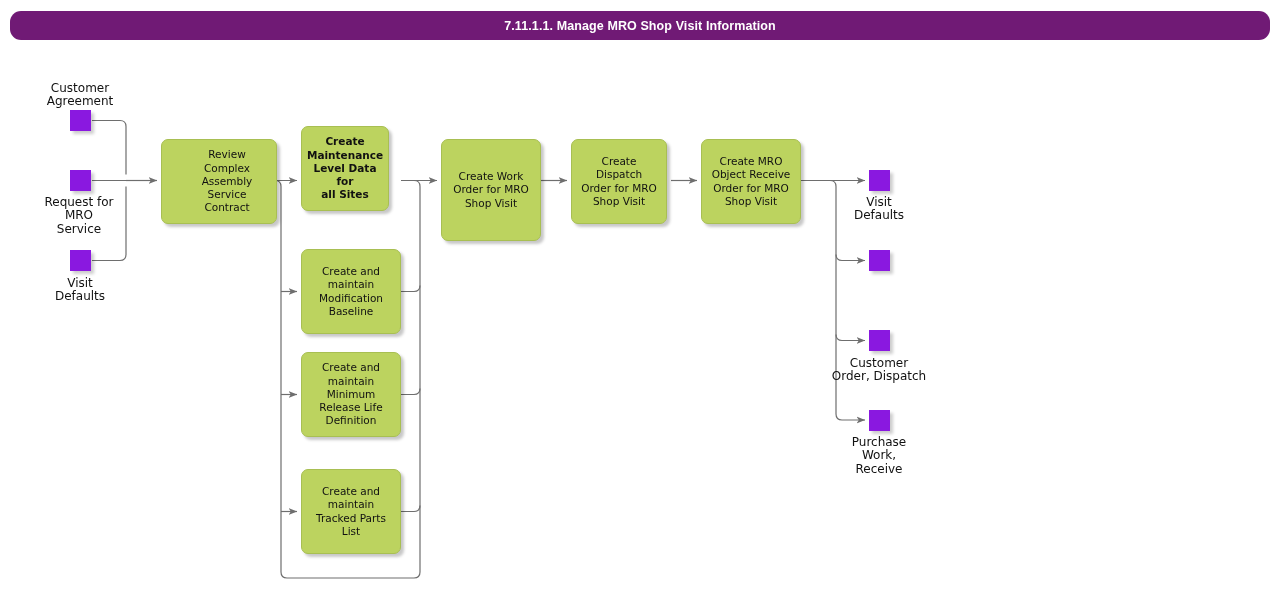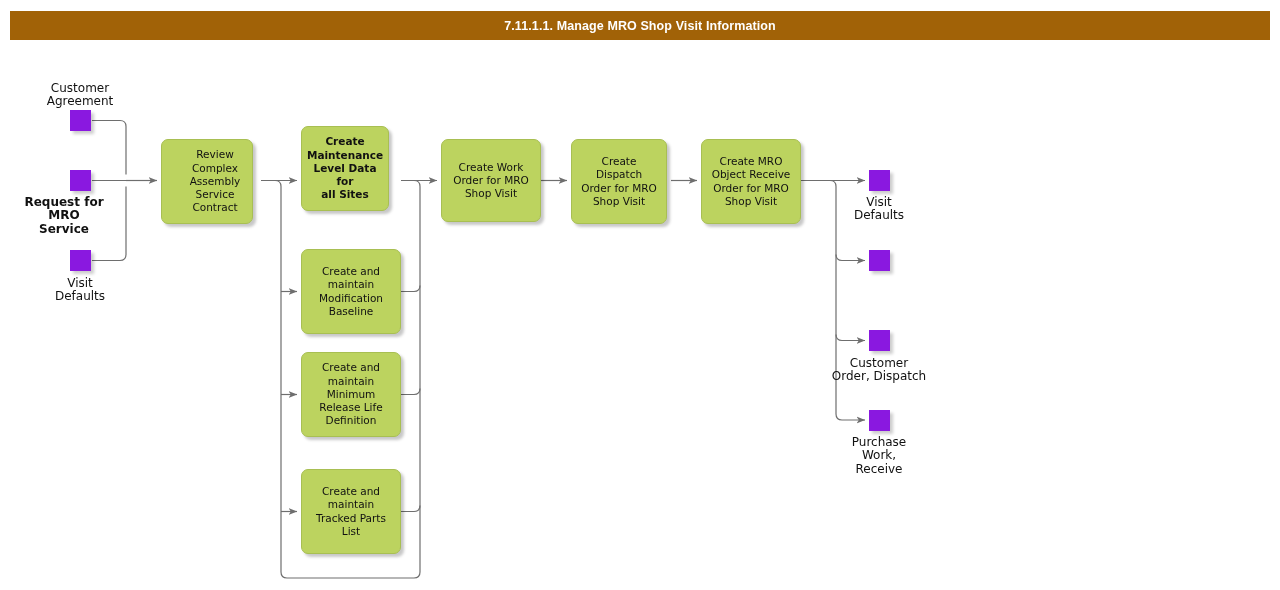--- a/index.html
+++ b/index.html
@@ -16,24 +16,25 @@
     color: #111111;
   }
 
   
   #title-bar {
     position: absolute;
     left: 10px;
     top: 11px;
     width: 1260px;
     height: 29px;
-    background: #a16207;
+    background: #701a75;
     display: flex;
     align-items: center;
     justify-content: center;
+    border-radius: 11px;
   }
   #title-bar .title-text {
     color: #ffffff;
     font-family: "Liberation Sans", sans-serif;
     font-size: 12.5px;
     font-weight: bold;
     letter-spacing: 0.1px;
     white-space: nowrap;
   }
 
@@ -133,44 +134,44 @@
       <path d="M836,254.5 Q836,260.5 842,260.5 H865" marker-end="url(#arrow)"></path>
       <path d="M836,334.5 Q836,340.5 842,340.5 H865" marker-end="url(#arrow)"></path>
     </g>
   </svg>
 
   <div class="dataobj" style="left:70px; top:110px;"></div>
   <div class="objlabel" style="left:20px; top:82px; width:120px;">Customer
 Agreement</div>
 
   <div class="dataobj" style="left:70px; top:170px;"></div>
-  <div class="objlabel" style="left:4px; top:196px; width:120px;font-weight:bold;">Request for
+  <div class="objlabel" style="left:19px; top:196px; width:120px;">Request for
 MRO
 Service</div>
 
   <div class="dataobj" style="left:70px; top:250px;"></div>
   <div class="objlabel" style="left:20px; top:277px; width:120px;">Visit
 Defaults</div>
 
-  <div class="proc" style="left:161px; top:139px; width:92px; height:85px;padding-left:21px;">
+  <div class="proc" style="left:161px; top:139px; width:116px; height:85px;padding-left:21px;">
     <span class="proc-label" style="white-space: pre-line;">Review
 Complex
 Assembly
 Service
 Contract</span>
   </div>
 
   <div class="proc" style="left:301px; top:126px; width:88px; height:85px;font-weight:bold;">
     <span class="proc-label" style="white-space: pre-line;">Create
 Maintenance
 Level Data for
 all Sites</span>
   </div>
 
-  <div class="proc" style="left:441px; top:139px; width:100px; height:83px;">
+  <div class="proc" style="left:441px; top:139px; width:100px; height:102px;">
     <span class="proc-label" style="white-space: pre-line;">Create Work
 Order for MRO
 Shop Visit</span>
   </div>
 
   <div class="proc" style="left:571px; top:139px; width:96px; height:85px;">
     <span class="proc-label" style="white-space: pre-line;">Create Dispatch
 Order for MRO
 Shop Visit</span>
   </div>

